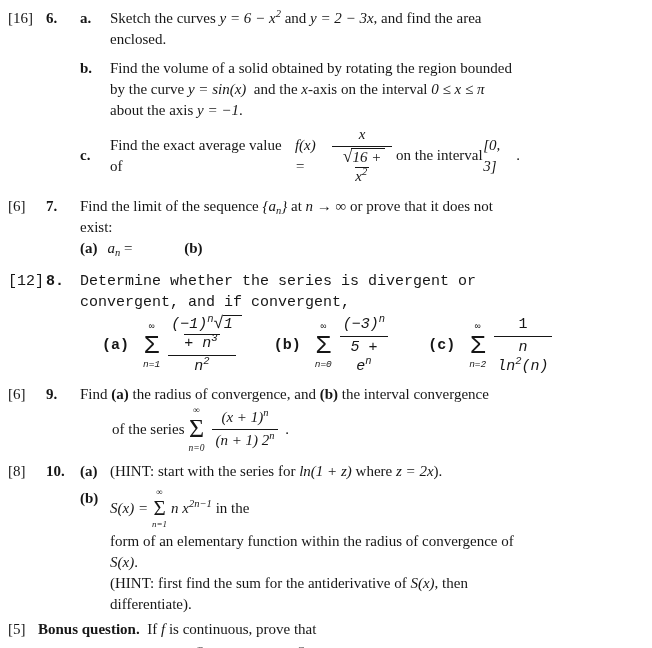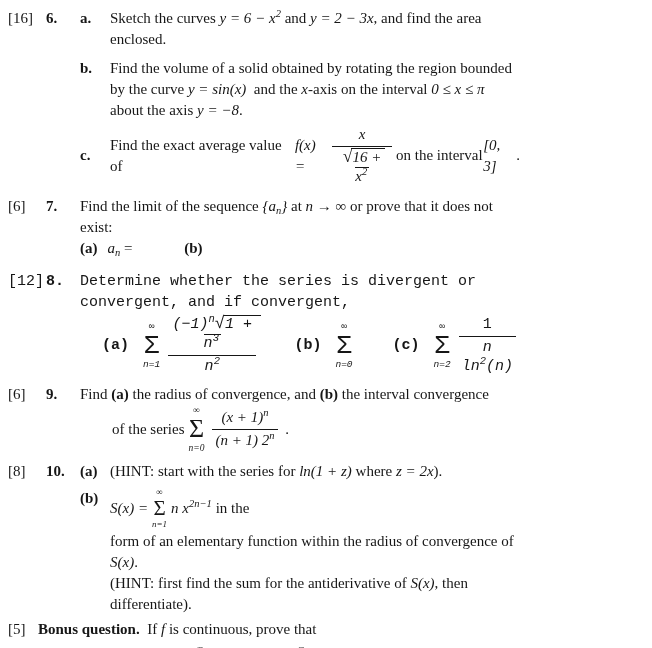--- a/index.html
+++ b/index.html
@@ -72,21 +72,21 @@
       <div class="part first">
         <span class="plabel">a.</span>
         <div class="pbody"><span class="t">Sketch the curves </span><span class="mi">y = 6 − x</span><sup>2</sup><span class="t"> and </span><span class="mi">y = 2 − 3x</span><span class="t">, and find the area enclosed.</span></div>
       </div>
 
       <div class="part">
         <span class="plabel">b.</span>
         <div class="pbody">
           <div><span class="t">Find the volume of a solid obtained by rotating the region bounded</span></div>
           <div><span class="t">by the curve </span><span class="mi">y = sin(x)</span><span class="t">  and the </span><span class="mi">x</span><span class="t">-axis on the interval </span><span class="mi">0 ≤ x ≤ π</span></div>
-          <div><span class="t">about the axis </span><span class="mi">y = −8</span><span class="t">.</span></div>
+          <div><span class="t">about the axis </span><span class="mi">y = −1</span><span class="t">.</span></div>
         </div>
       </div>
 
       <div class="part vrow mt4">
         <span class="plabel">c.</span>
         <div class="pbody vrow">
           <span class="t">Find the exact average value of </span>
             <span class="mi">f(x) =</span>
           <span class="frac">
             <span class="fnum mi">x</span>
@@ -142,20 +142,25 @@
           </span>
         </div>
 
         <div class="sgroup gapB">
           <span class="sglabel">(b)</span>
           <span class="nsum">
               <span class="lim">∞</span>
               <span class="sg">Σ</span>
               <span class="lim mi">n=0</span>
             </span>
+          <span class="frac">
+            <span class="fnum"><span class="mi">(−3)</span><sup>n</sup></span>
+            <span class="fbar"></span>
+            <span class="fden"><span class="mi">5 + e</span><sup>n</sup></span>
+          </span>
         </div>
 
         <div class="sgroup gapC">
           <span class="sglabel">(c)</span>
           <span class="nsum">
               <span class="lim">∞</span>
               <span class="sg">Σ</span>
               <span class="lim mi">n=2</span>
             </span>
           <span class="frac">

